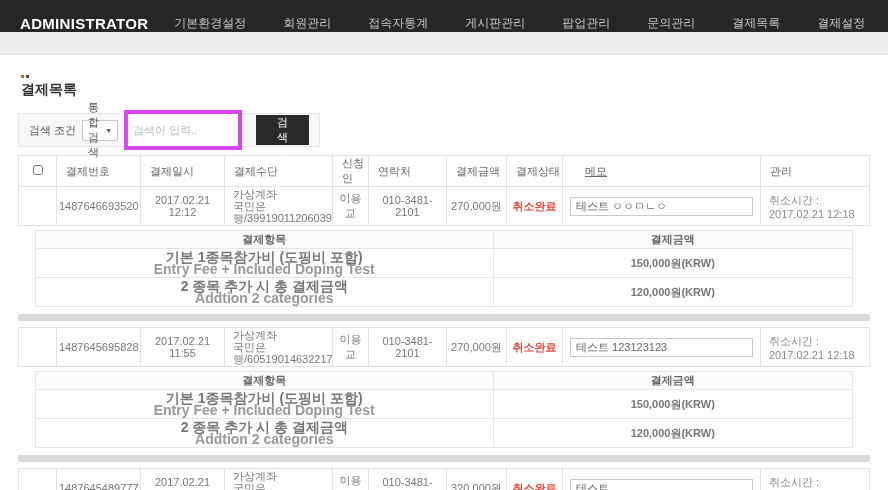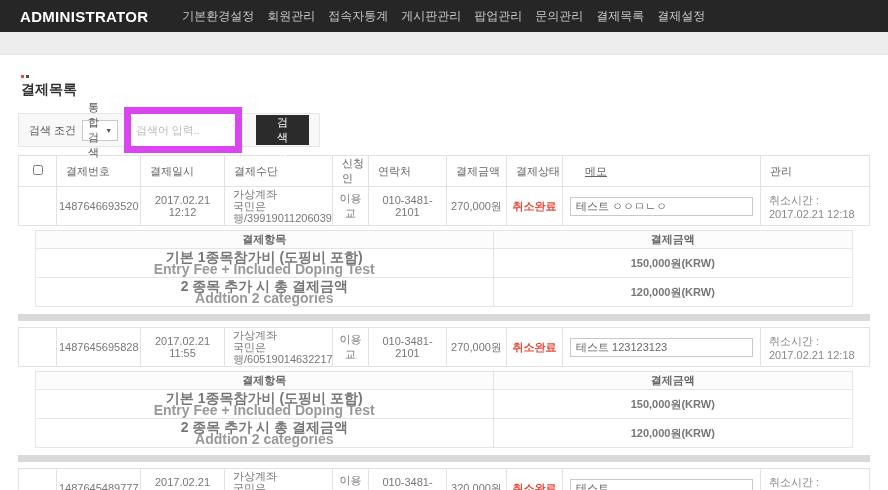--- a/index.html
+++ b/index.html
@@ -1,42 +1,42 @@
 <!DOCTYPE html>
 <html><head>
 <meta charset="utf-8">
 <style>
   * { margin:0; padding:0; box-sizing:border-box; }
   html,body { width:888px; height:490px; background:#fff; overflow:hidden;
     font-family:"Liberation Sans","DejaVu Sans",sans-serif; }
 
   
-  .navbar { height:32px; background:#262626; display:flex; align-items:center; padding:0 20px; }
+  .navbar { height:32px; background:#262626; display:flex; align-items:flex-end; padding:0 20px; }
   .brand { color:#fff; font-size:15px; font-weight:bold; letter-spacing:0.3px; }
-  .nav-menu { display:flex; gap:13px; margin-left:34px; }
+  .nav-menu { display:flex; gap:37px; margin-left:26px; }
   .nav-item { color:#c9c9c9; font-size:12px; cursor:pointer; white-space:nowrap; }
   .subbar { height:23px; background:#ededed; border-bottom:1px solid #e3e3e3; }
 
   
   .title-wrap { padding:20px 0 0 21px; }
   .dots { display:flex; gap:2px; margin-bottom:3px; }
   .dot { width:3px; height:3px; }
   .dot.red { background:#e8503a; }
   .dot.dark { background:#5a4a46; }
   .page-title { font-size:14px; font-weight:bold; color:#333; }
 
   
   .search-panel { margin:14px 0 0 18px; width:302px; height:34px; background:#f8f8f8;
     border:1px solid #e7e7e7; display:flex; align-items:center; padding:0 10px; gap:6px; }
   .search-label { font-size:11px; color:#555; white-space:nowrap; }
   .search-select { border:1px solid #c9c9c9; background:#fff; height:21px; display:flex;
     align-items:center; gap:5px; padding:0 5px; font-size:11px; color:#555; cursor:pointer; }
   .search-select .arrow { font-size:7px; color:#555; }
-  .search-input { width:118px; height:21px; border:7px solid #d946ef; font-size:11px;
-    padding:16px 5px; color:#666;font-family:Liberation Serif, serif; }
+  .search-input { width:118px; height:21px; border:4px solid #d946ef; font-size:11px;
+    padding:16px 5px; color:#666; }
   .search-input::placeholder { color:#bbb; }
   .search-btn { background:#2b2b2b; color:#fff; border:0; height:30px; padding:0 17px;
     font-size:11px; cursor:pointer; margin-left:8px; }
 
   
   .records { margin:8px 18px 0 18px; }
   table { border-collapse:collapse; table-layout:fixed; width:100%; }
   .main-table th, .main-table td { border:1px solid #e2e2e2; font-size:11px; font-weight:normal; }
   .main-table th { height:18px; color:#666; text-align:left; padding:0 0 0 9px; }
   .main-table th.c, .main-table td.c { text-align:center; padding:0; }

